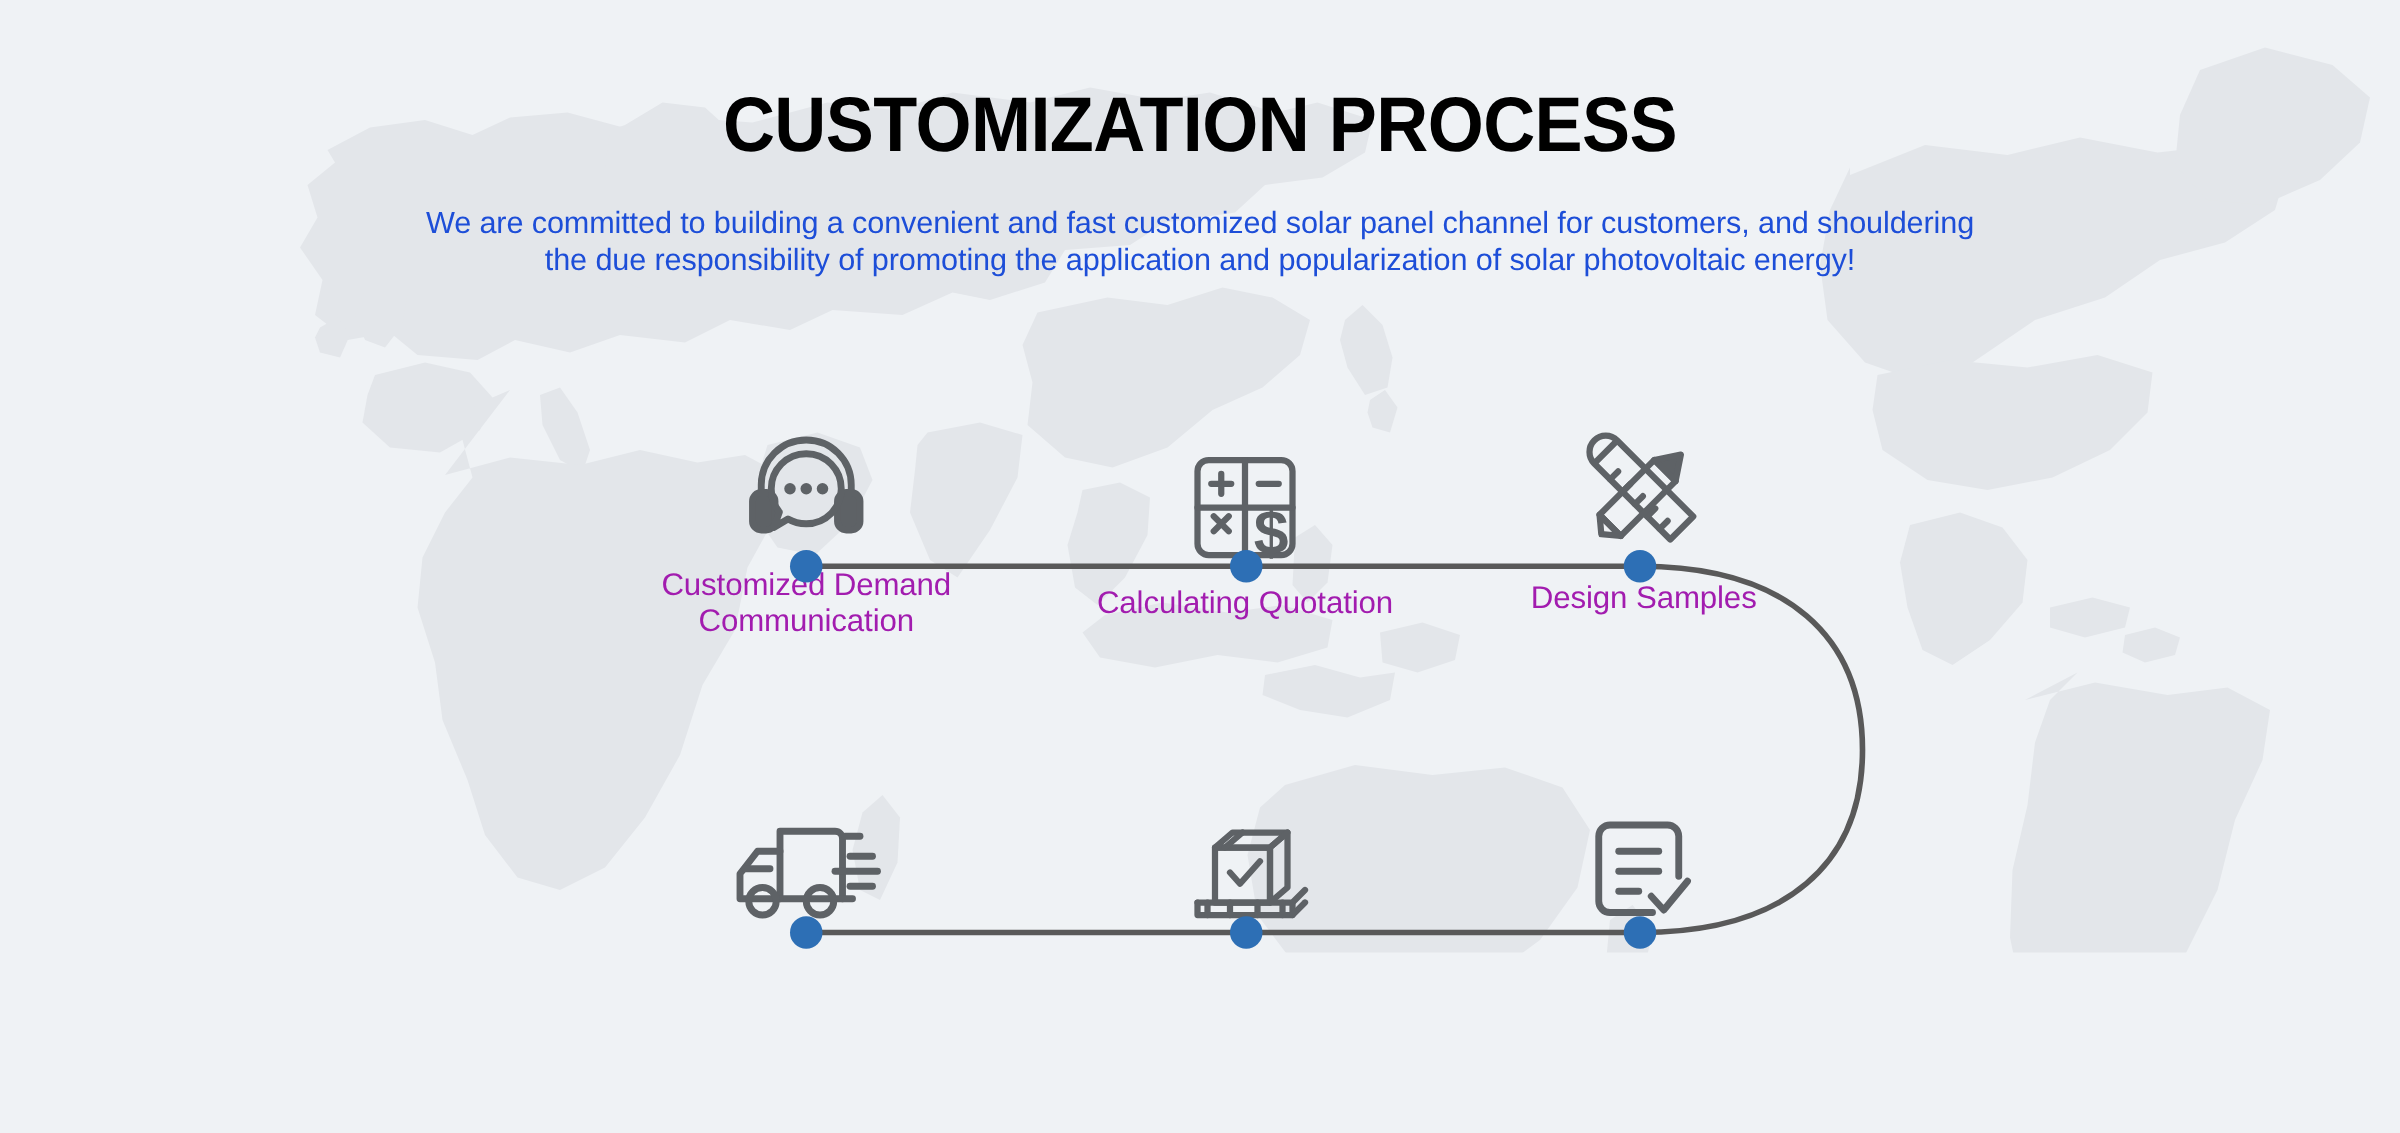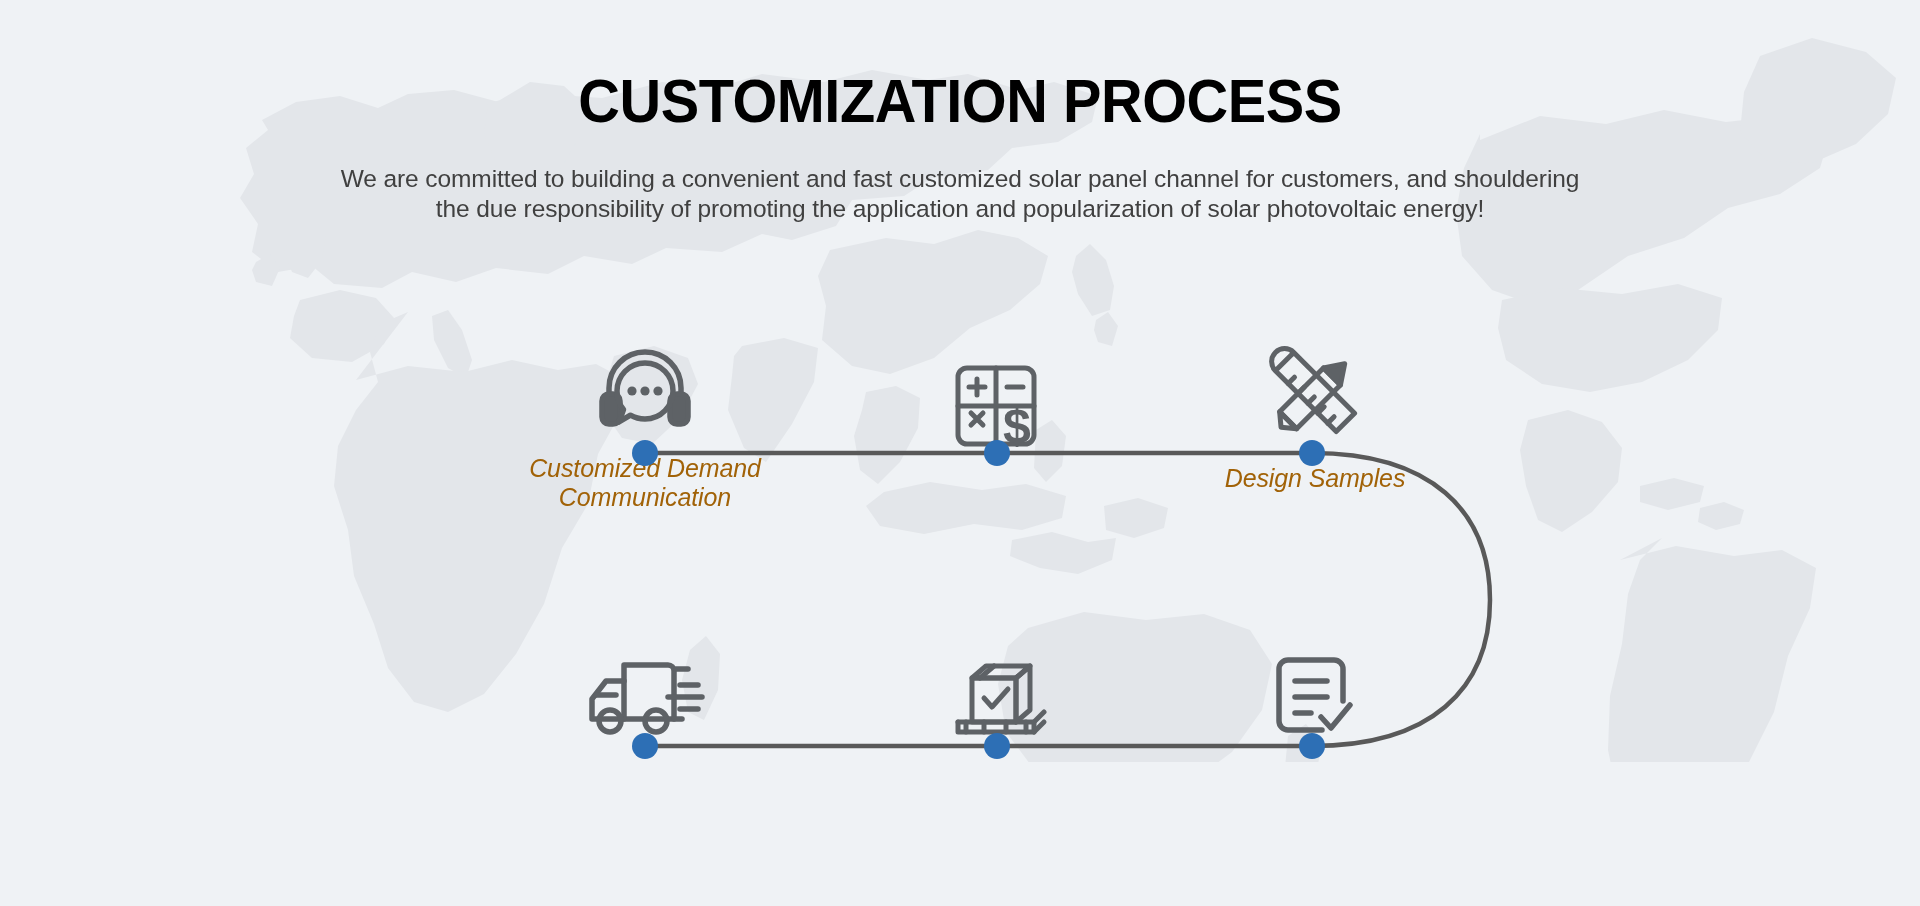--- a/index.html
+++ b/index.html
@@ -56,21 +56,21 @@
     color: #000000;
     transform: scaleX(0.93);
   }
 
   #subtitle {
     margin: 30px auto 0;
     width: 1270px;
     font-size: 24.5px;
     line-height: 30px;
     font-weight: 400;
-    color: #404040;
+    color: #1d4ed8;
     letter-spacing: -0.1px;
   }
 
   
   #flow {
     position: absolute;
     left: 0;
     top: 0;
     width: 1920px;
     height: 906px;
@@ -88,24 +88,23 @@
     display: flex;
     align-items: flex-end;
     justify-content: center;
   }
 
   .step-icon svg { display: block; }
 
   .step-label {
     font-size: 25px;
     line-height: 29px;
-    color: #a16207;
+    color: #a21caf;
     letter-spacing: -0.1px;
     white-space: pre-line;
-    font-style: italic;
   }
 
   
   #step-1 { left: 485px;  top: 322px; }
   #step-2 { left: 836px;  top: 337px; }
   #step-3 { left: 1155px; top: 325px; }
   
   #step-4 { left: 484px;  top: 625px; }
   #step-5 { left: 836px;  top: 628px; }
   #step-6 { left: 1155px; top: 625px; }
@@ -268,20 +267,21 @@
             <path d="M30 30 h-0.1 M22 30 H38 M30 22 V38"></path>
 
             <path d="M60 30 H76"></path>
 
             <path d="M24 42 L36 54 M36 42 L24 54" transform="translate(0 14)"></path>
           </g>
 
           <text x="70" y="86" text-anchor="middle" font-family="'Liberation Sans', sans-serif" font-size="50" font-weight="700" fill="#5e6266">$</text>
         </svg>
       </div>
+      <div class="step-label">Calculating Quotation</div>
     </div>
 
     <div class="flow-step" id="step-3">
       <div class="step-icon">
         <svg width="102" height="102" viewBox="0 0 102 102" aria-hidden="true">
           <g fill="none" stroke="#5e6266" stroke-width="5" stroke-linecap="round" stroke-linejoin="round">
 
             <g transform="rotate(45 51 51)">
               <path d="M8 38 h86 v26 h-86 a0 0 0 0 1 0 0 z M8 38 a8 8 0 0 0 0 26"></path>
               <path d="M26 64 v-9 M40 64 v-9 M54 64 v-9 M68 64 v-9 M82 64 v-9"></path>

